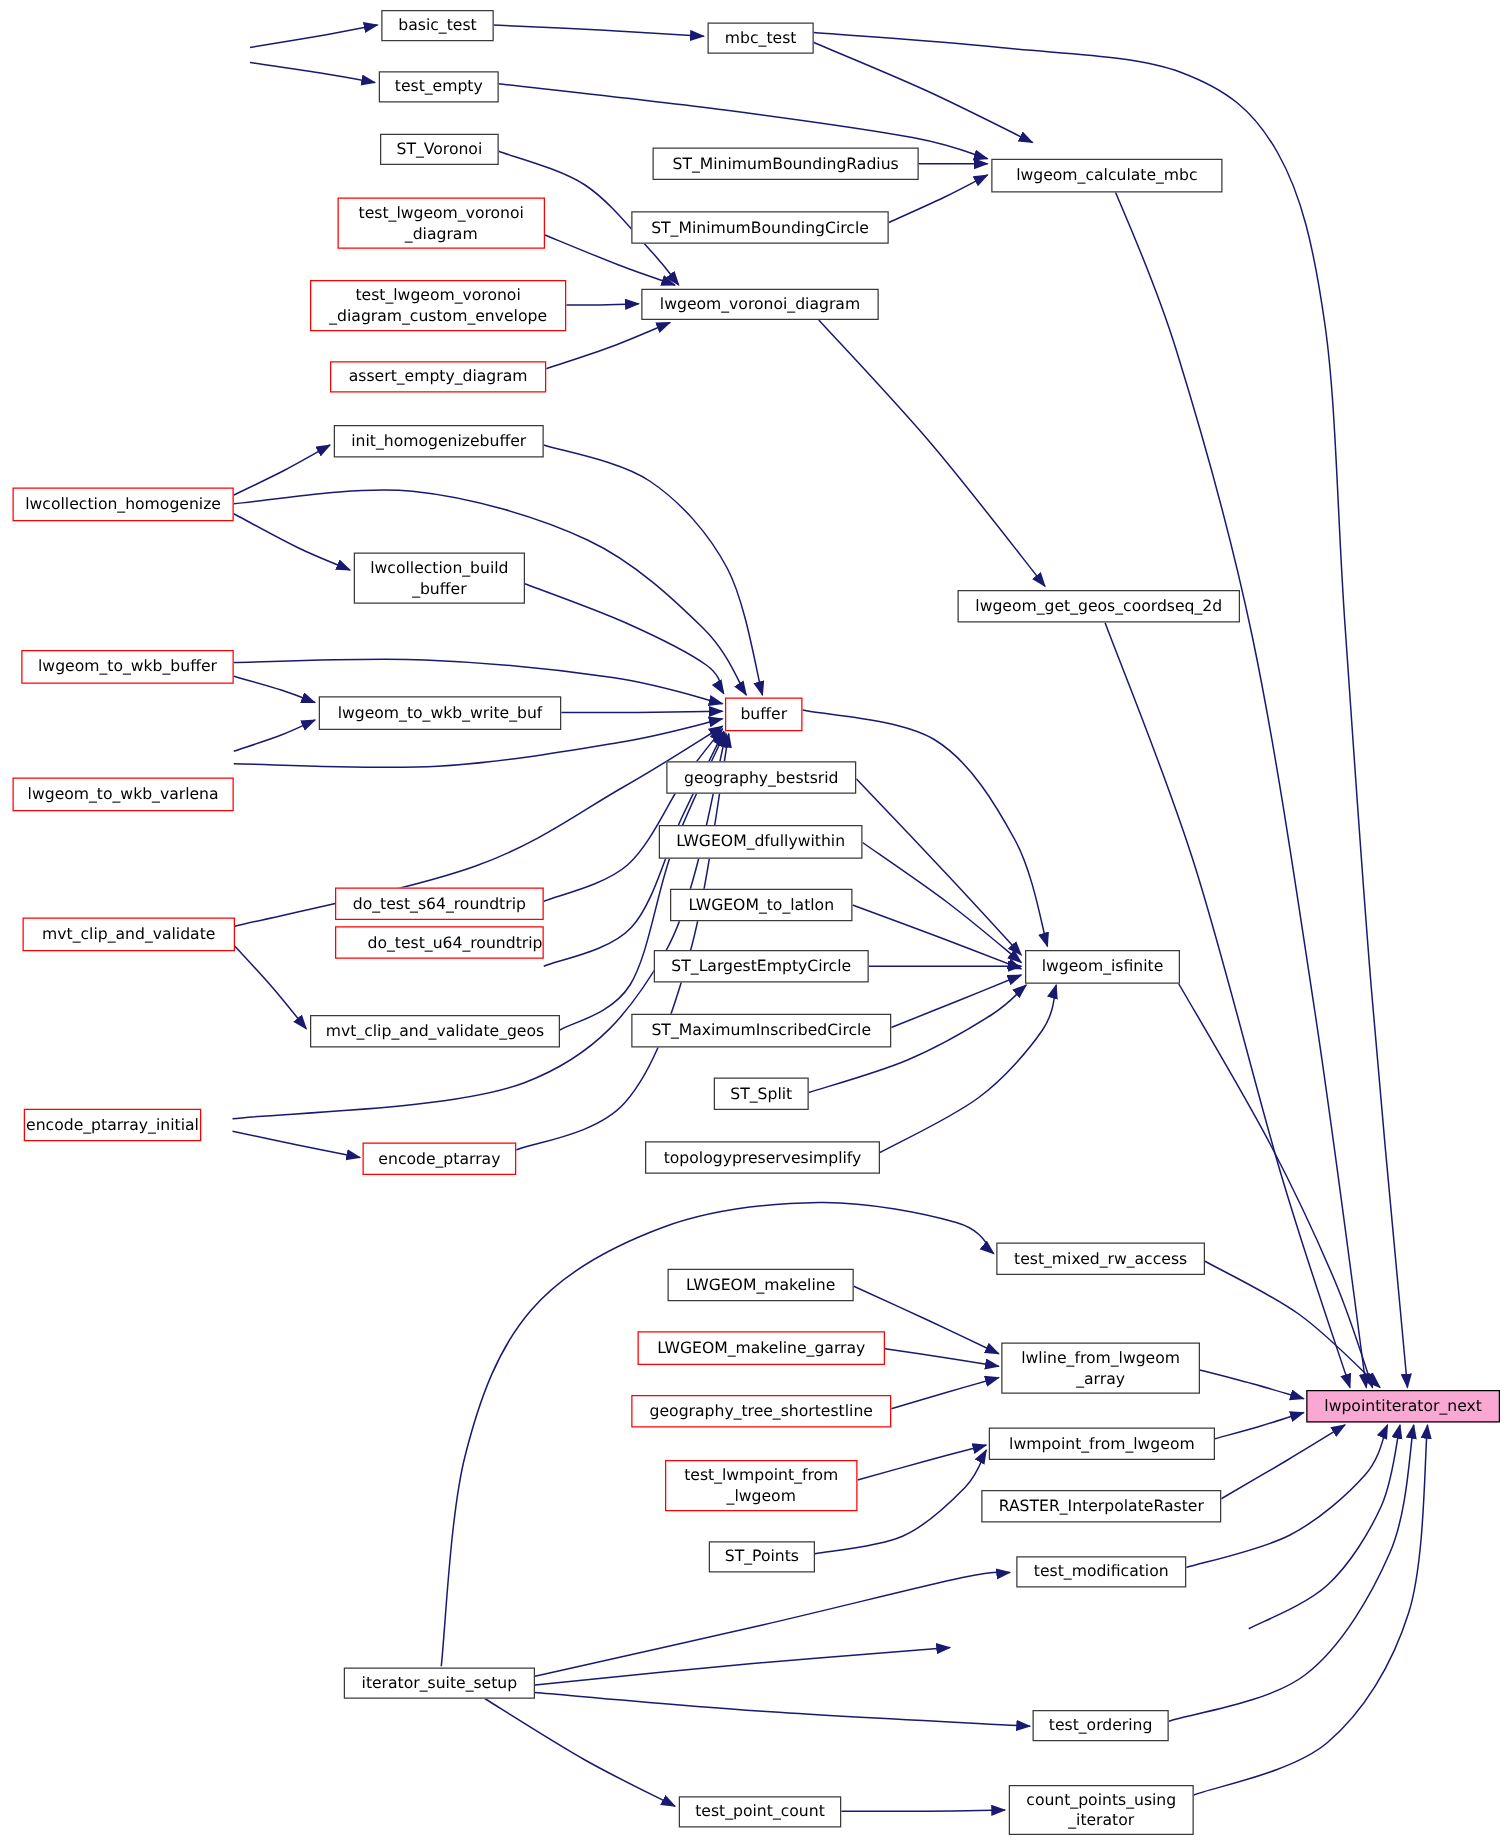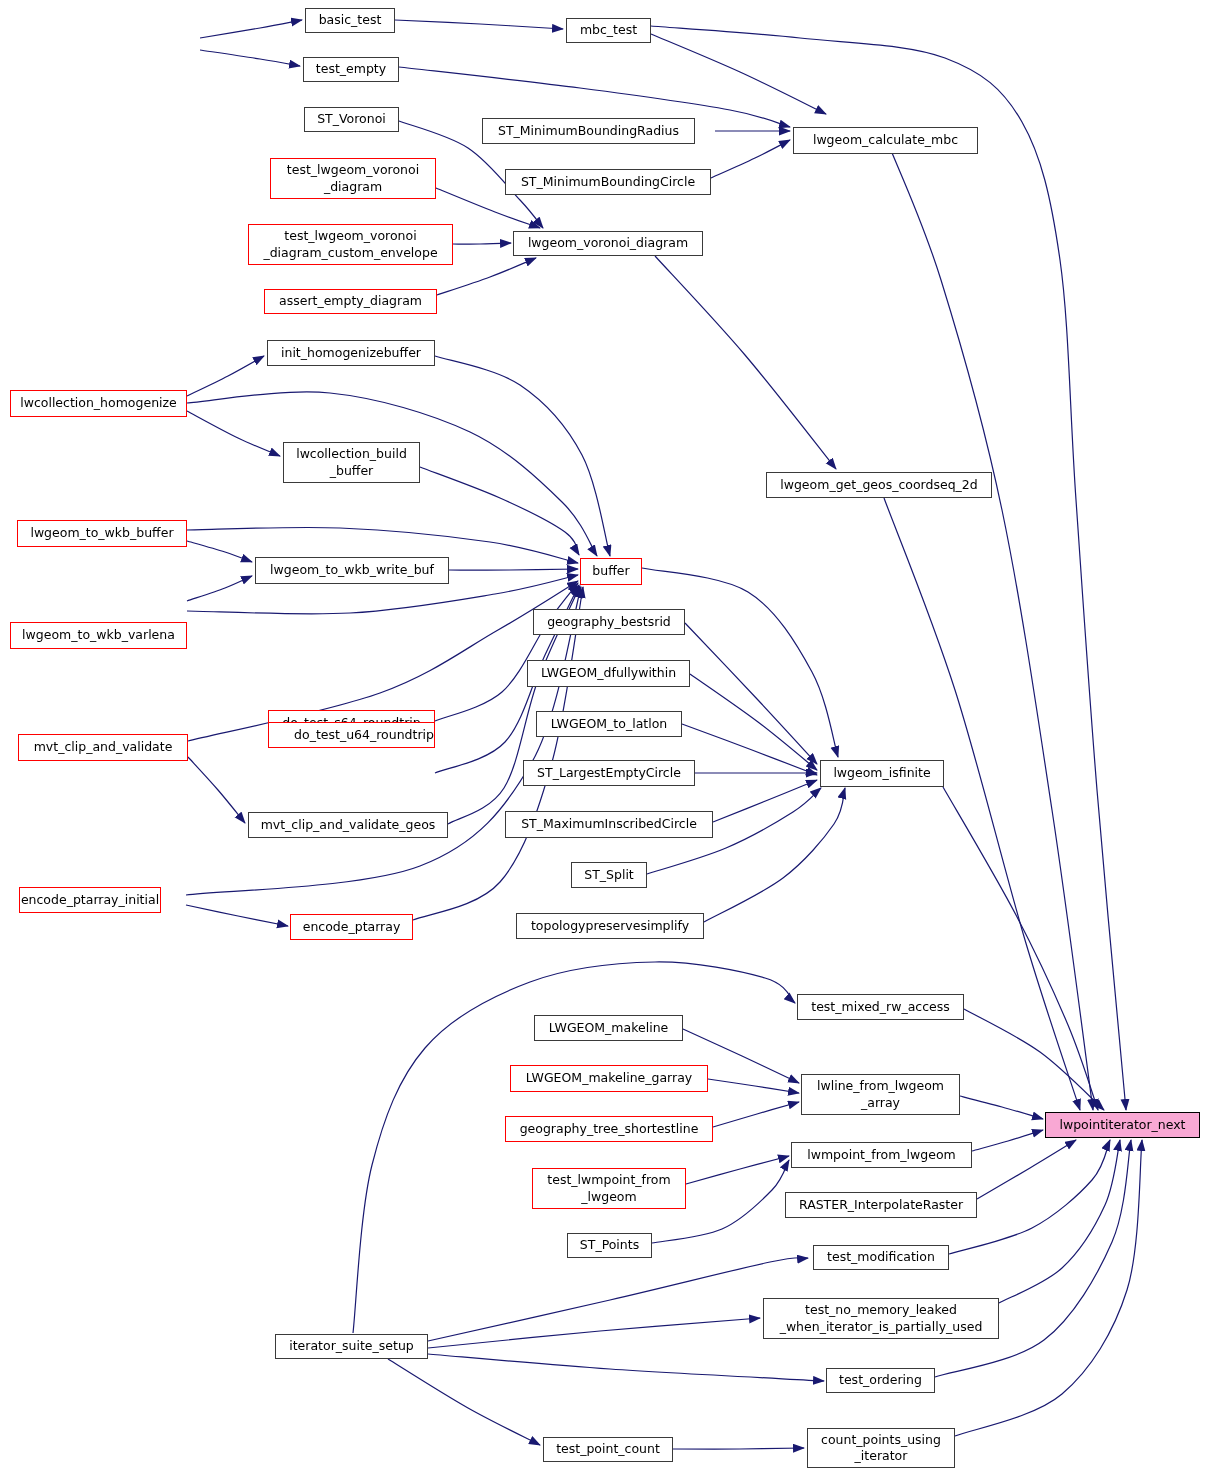--- a/index.html
+++ b/index.html
@@ -93,21 +93,21 @@
     </svg>
     <div class="node" style="left: 305px; top: 8px; width: 90px; height: 25px;">basic_test</div>
     <div class="node" style="left: 303px; top: 57px; width: 96px; height: 25px;">test_empty</div>
     <div class="node" style="left: 304px; top: 107px; width: 95px; height: 25px;">ST_Voronoi</div>
     <div class="node red" style="left: 270px; top: 158px; width: 166px; height: 41px;">test_lwgeom_voronoi
 _diagram</div>
     <div class="node red" style="left: 248px; top: 224px; width: 205px; height: 41px;">test_lwgeom_voronoi
 _diagram_custom_envelope</div>
     <div class="node red" style="left: 264px; top: 289px; width: 173px; height: 25px;">assert_empty_diagram</div>
     <div class="node" style="left: 566px; top: 18px; width: 85px; height: 25px;">mbc_test</div>
-    <div class="node" style="left: 482px; top: 118px; width: 213px; height: 26px;">ST_MinimumBoundingRadius</div>
+    <div class="node" style="left: 522px; top: 118px; width: 213px; height: 26px;">ST_MinimumBoundingRadius</div>
     <div class="node" style="left: 505px; top: 169px; width: 206px; height: 26px;">ST_MinimumBoundingCircle</div>
     <div class="node" style="left: 793px; top: 127px; width: 185px; height: 27px;">lwgeom_calculate_mbc</div>
     <div class="node" style="left: 513px; top: 231px; width: 190px; height: 25px;">lwgeom_voronoi_diagram</div>
     <div class="node" style="left: 766px; top: 472px; width: 226px; height: 26px;">lwgeom_get_geos_coordseq_2d</div>
     <div class="node red" style="left: 10px; top: 390px; width: 177px; height: 27px;">lwcollection_homogenize</div>
     <div class="node" style="left: 267px; top: 340px; width: 168px; height: 26px;">init_homogenizebuffer</div>
     <div class="node" style="left: 283px; top: 442px; width: 137px; height: 41px;">lwcollection_build
 _buffer</div>
     <div class="node red" style="left: 17px; top: 520px; width: 170px; height: 27px;">lwgeom_to_wkb_buffer</div>
     <div class="node" style="left: 255px; top: 557px; width: 194px; height: 27px;">lwgeom_to_wkb_write_buf</div>
@@ -115,38 +115,36 @@
     <div class="node red" style="left: 580px; top: 558px; width: 62px; height: 27px;">buffer</div>
     <div class="node" style="left: 533px; top: 609px; width: 152px; height: 26px;">geography_bestsrid</div>
     <div class="node" style="left: 527px; top: 660px; width: 163px; height: 27px;">LWGEOM_dfullywithin</div>
     <div class="node" style="left: 536px; top: 711px; width: 146px; height: 26px;">LWGEOM_to_latlon</div>
     <div class="node" style="left: 523px; top: 760px; width: 172px; height: 26px;">ST_LargestEmptyCircle</div>
     <div class="node" style="left: 505px; top: 811px; width: 208px; height: 27px;">ST_MaximumInscribedCircle</div>
     <div class="node" style="left: 571px; top: 862px; width: 76px; height: 26px;">ST_Split</div>
     <div class="node" style="left: 516px; top: 913px; width: 188px; height: 26px;">topologypreservesimplify</div>
     <div class="node red" style="left: 18px; top: 734px; width: 170px; height: 27px;">mvt_clip_and_validate</div>
     <div class="node red" style="left: 268px; top: 710px; width: 167px; height: 26px;">do_test_s64_roundtrip</div>
-    <div class="node red" style="left: 268px; top: 722px; width: 167px; height: 26px; padding-left: 26px;">do_test_u64_roundtrip</div>
+    <div class="node red" style="left: 268px; top: 741px; width: 167px; height: 26px; padding-left: 26px;">do_test_u64_roundtrip</div>
     <div class="node" style="left: 248px; top: 812px; width: 200px; height: 26px;">mvt_clip_and_validate_geos</div>
     <div class="node red" style="left: 19px; top: 887px; width: 142px; height: 26px;">encode_ptarray_initial</div>
     <div class="node red" style="left: 290px; top: 914px; width: 123px; height: 26px;">encode_ptarray</div>
     <div class="node" style="left: 820px; top: 760px; width: 124px; height: 27px;">lwgeom_isfinite</div>
     <div class="node" style="left: 797px; top: 994px; width: 167px; height: 26px;">test_mixed_rw_access</div>
     <div class="node" style="left: 534px; top: 1015px; width: 149px; height: 26px;">LWGEOM_makeline</div>
     <div class="node red" style="left: 510px; top: 1065px; width: 198px; height: 27px;">LWGEOM_makeline_garray</div>
     <div class="node red" style="left: 505px; top: 1116px; width: 208px; height: 26px;">geography_tree_shortestline</div>
     <div class="node" style="left: 801px; top: 1074px; width: 159px; height: 41px;">lwline_from_lwgeom
 _array</div>
     <div class="node red" style="left: 532px; top: 1168px; width: 154px; height: 41px;">test_lwmpoint_from
 _lwgeom</div>
     <div class="node" style="left: 791px; top: 1142px; width: 181px; height: 26px;">lwmpoint_from_lwgeom</div>
     <div class="node" style="left: 785px; top: 1192px; width: 192px; height: 26px;">RASTER_InterpolateRaster</div>
     <div class="node" style="left: 567px; top: 1233px; width: 85px; height: 25px;">ST_Points</div>
     <div class="node" style="left: 813px; top: 1245px; width: 136px; height: 25px;">test_modification</div>
-    <div class="node" style="left: 763px; top: 1298px; width: 236px; height: 41px;">test_no_memory_leaked
-_when_iterator_is_partially_used</div>
     <div class="node" style="left: 826px; top: 1368px; width: 109px; height: 25px;">test_ordering</div>
     <div class="node" style="left: 275px; top: 1334px; width: 153px; height: 25px;">iterator_suite_setup</div>
     <div class="node" style="left: 543px; top: 1437px; width: 130px; height: 25px;">test_point_count</div>
     <div class="node" style="left: 807px; top: 1428px; width: 148px; height: 40px;">count_points_using
 _iterator</div>
     <div class="node highlight" style="left: 1045px; top: 1112px; width: 155px; height: 26px;">lwpointiterator_next</div>
   </div>
 
 </body></html>

